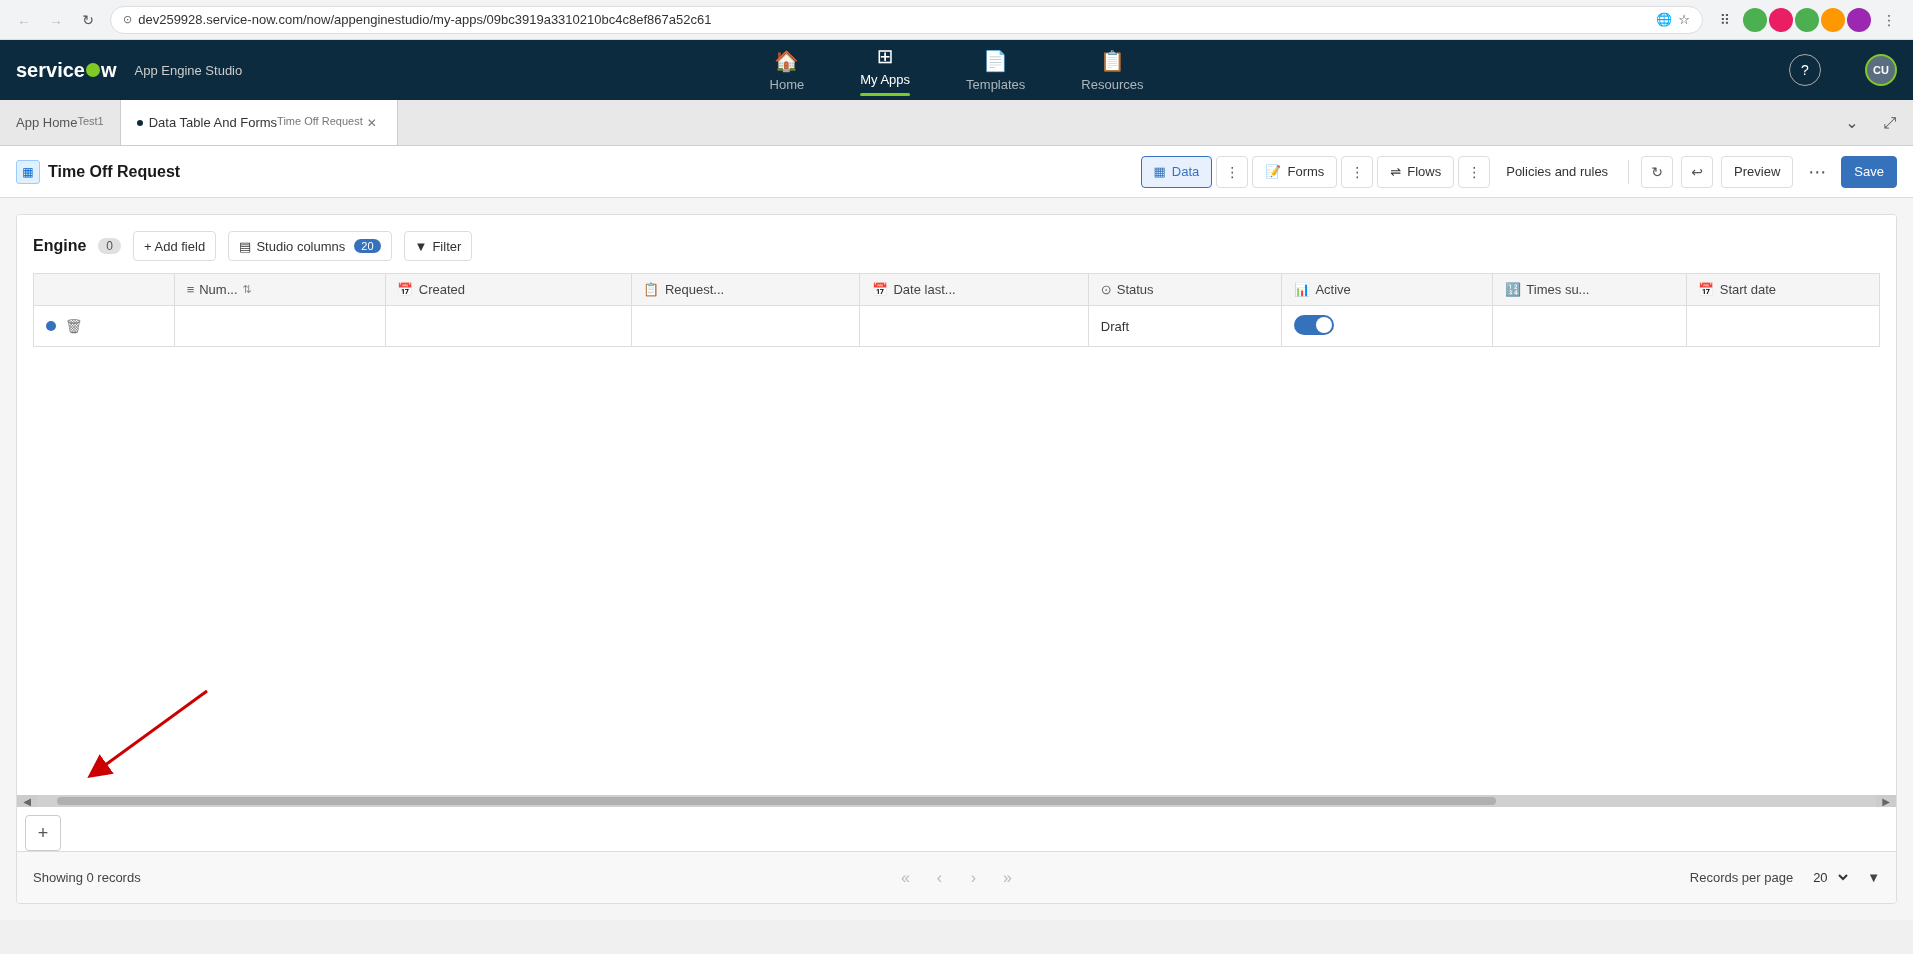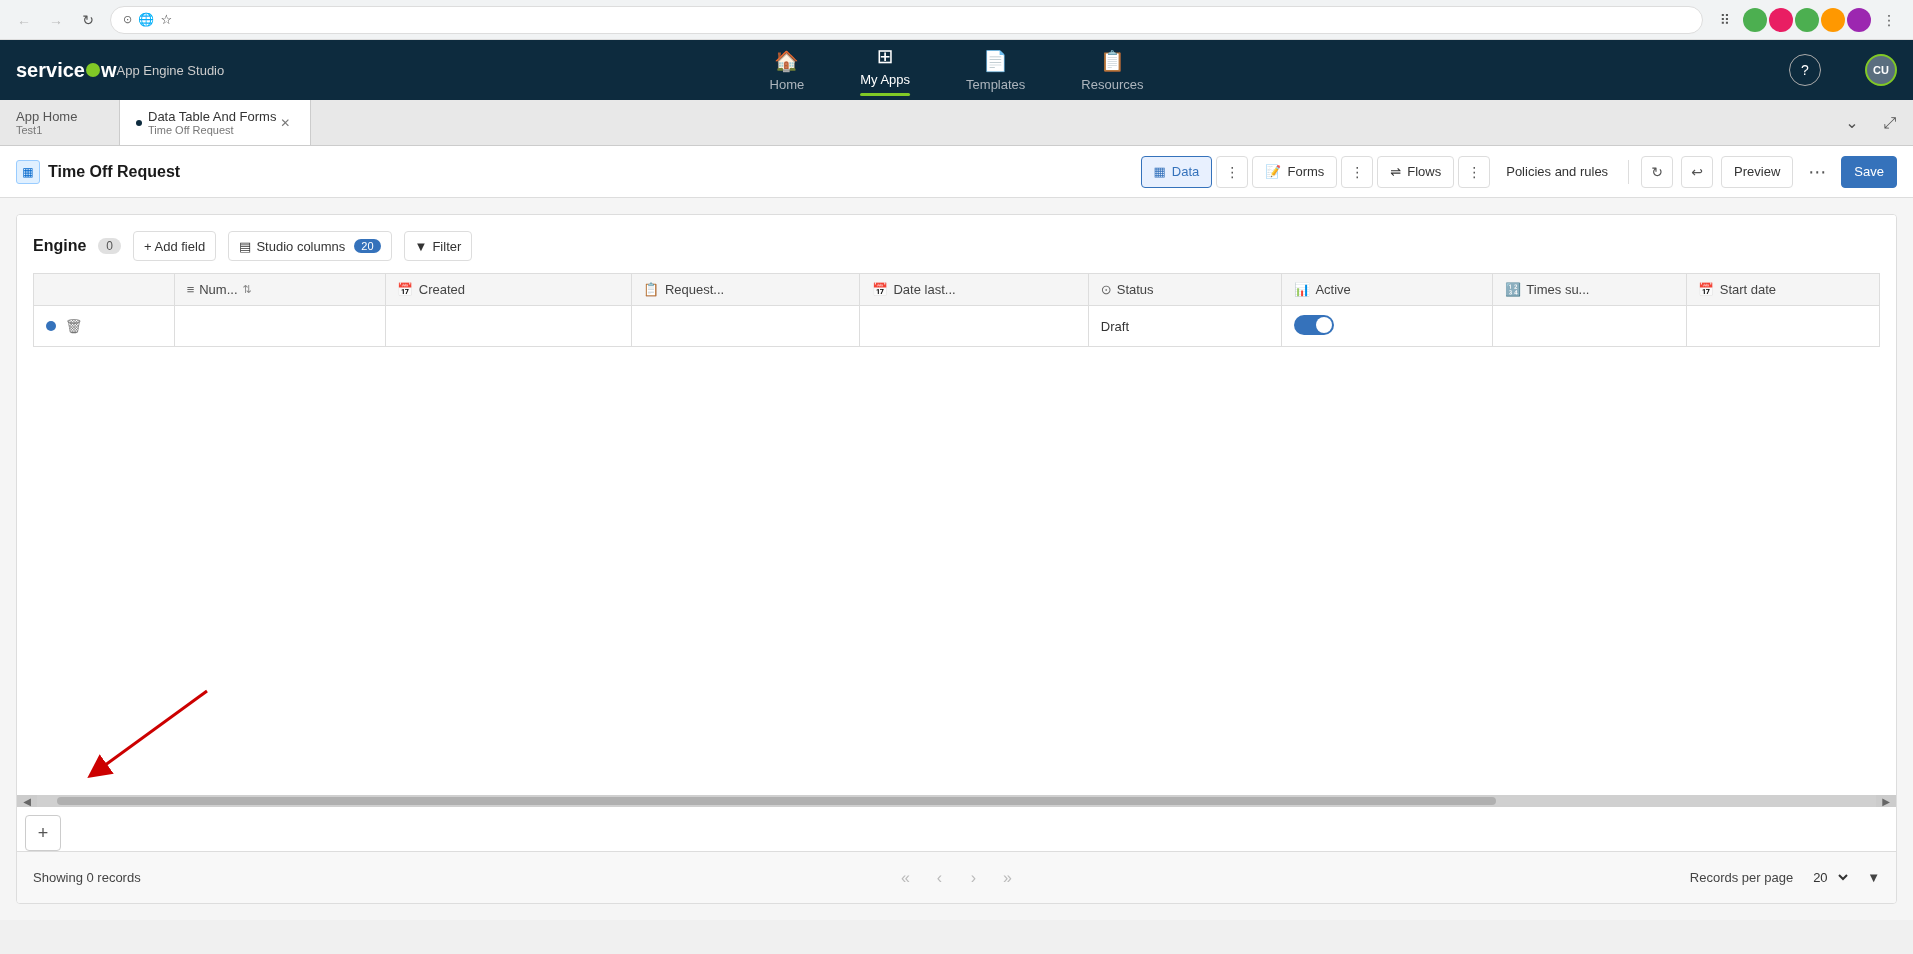--- a/index.html
+++ b/index.html
@@ -43,21 +43,21 @@
 
     
     .top-nav {
       background: #0d2b3e;
       height: 60px;
       display: flex;
       align-items: center;
       padding: 0 16px;
       position: relative;
     }
-    .logo-area { display: flex; align-items: center; gap: 0; color: white; }
+    .logo-area { display: flex; align-items: center; gap: 18px; color: white; }
     .logo-text { font-size: 13px; color: #ccc; }
     .servicenow-logo { display: flex; align-items: center; }
     .logo-now { color: white; font-size: 20px; font-weight: bold; }
     .logo-circle {
       width: 14px; height: 14px; border-radius: 50%;
       background: #81c926; display: inline-block; margin: 0 1px;
     }
     .nav-center {
       position: absolute; left: 50%; transform: translateX(-50%);
       display: flex; gap: 40px; align-items: center;
@@ -96,21 +96,21 @@
     }
     .tab {
       display: flex; align-items: center; padding: 0 16px; height: 100%;
       cursor: pointer; border-right: 1px solid #ccc; font-size: 13px; color: #555;
       min-width: 120px;
     }
     .tab.active {
       background: white; color: #333; font-weight: 500; position: relative;
     }
     .tab-dot { width: 6px; height: 6px; border-radius: 50%; background: #0d2b3e; margin-right: 6px; }
-    .tab-title { display: flex; flex-direction: column; }
+    .tab-title { display: flex; flex-direction: row; }
     .tab-subtitle { font-size: 11px; color: #777; }
     .tab-close {
       margin-left: auto; width: 18px; height: 18px; border-radius: 50%;
       border: none; background: transparent; cursor: pointer; color: #777;
       display: flex; align-items: center; justify-content: center; font-size: 12px;
     }
     .tabs-actions { margin-left: auto; display: flex; align-items: center; gap: 8px; padding-right: 8px; }
     .tab-action-btn {
       width: 30px; height: 30px; border-radius: 4px; border: none;
       background: transparent; cursor: pointer; color: #555;
@@ -282,20 +282,21 @@
 <body>
 
 <div class="browser-bar">
   <div class="browser-nav-btns">
     <button class="browser-nav-btn disabled">←</button>
     <button class="browser-nav-btn disabled">→</button>
     <button class="browser-nav-btn">↻</button>
   </div>
   <div class="address-bar">
     <span class="address-bar-icon">⊙</span>
+    <span class="address-text">dev259928.service-now.com/now/appenginestudio/my-apps/09bc3919a3310210bc4c8ef867a52c61</span>
     <span>🌐</span>
     <span>☆</span>
   </div>
   <div class="browser-actions">
     <button class="browser-action-btn">⠿</button>
     <div class="browser-ext">
       <div class="ext-icon" style="background:#4caf50;"></div>
       <div class="ext-icon" style="background:#e91e63;"></div>
       <div class="ext-icon" style="background:#4caf50;"></div>
       <div class="ext-icon" style="background:#ff9800;"></div>

